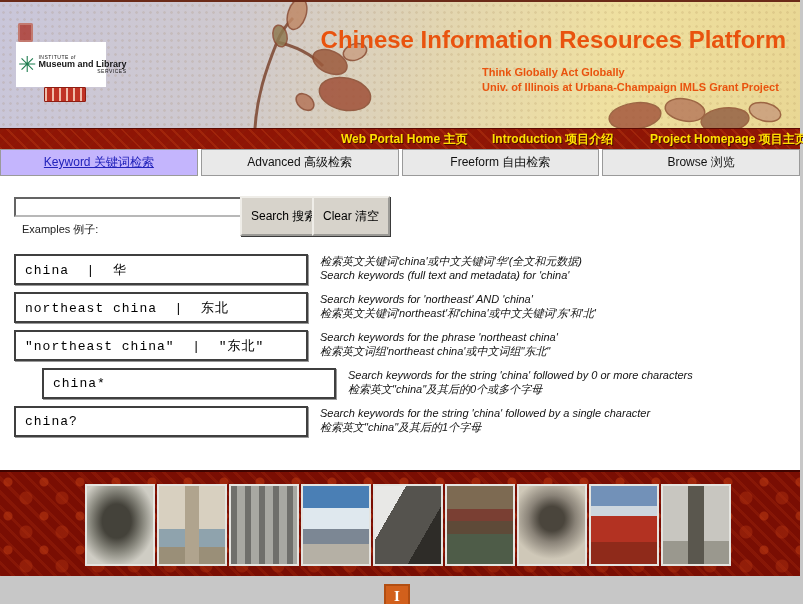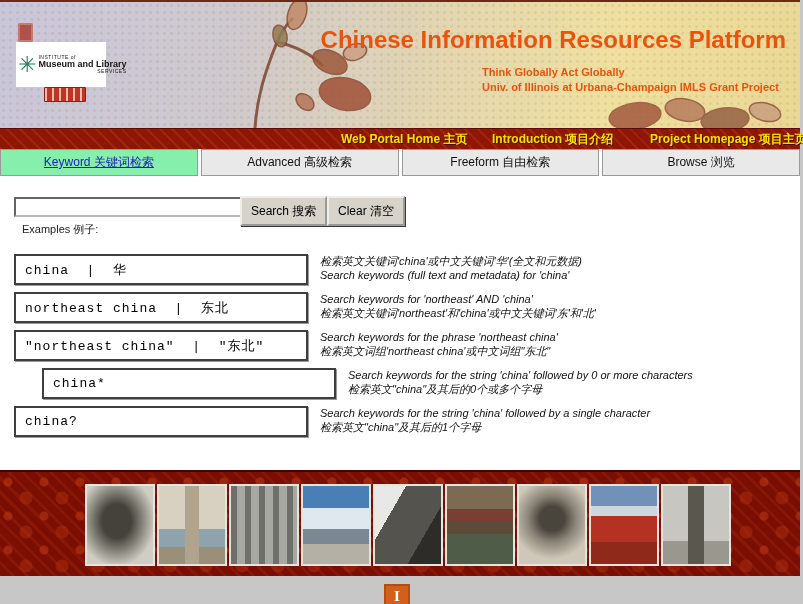--- a/index.html
+++ b/index.html
@@ -66,38 +66,38 @@
   .nav-link.n2{left:492px;}
   .nav-link.n3{left:650px;}
 
   
   .tabs{display:flex;gap:3px;height:27px;background:#fff;}
   .tab{
     flex:1;background:#e9e9e9;border:1px solid #9a9a9a;
     display:flex;align-items:center;justify-content:center;
     font-size:12px;color:#111;box-sizing:border-box;cursor:pointer;
   }
-  .tab.active{background:#86efac;}
+  .tab.active{background:#c4b5fd;}
   .tab.active .tab-link{color:#2222bb;text-decoration:underline;cursor:pointer;}
 
   
   .content{position:relative;height:294px;background:#fff;}
   .search-input{
     position:absolute;left:14px;top:21px;width:218px;height:16px;
     border:2px inset #b8b8b8;font-size:12px;padding:0 3px;
     font-family:"Liberation Sans",sans-serif;
   }
   .btn{
-    position:absolute;top:20px;height:30px;background:#d7d3cb;
+    position:absolute;top:20px;height:40px;background:#d7d3cb;
     border:2px outset #efede8;box-shadow:1px 1px 0 #3a3a3a;
     font-size:12px;padding:0 9px;font-family:"Liberation Sans",sans-serif;
     color:#000;cursor:pointer;white-space:nowrap;
   }
   .btn.search{left:240px;}
-  .btn.clear{left:312px;margin-left:15px;}
+  .btn.clear{left:312px;}
   .examples-label{position:absolute;left:22px;top:46px;font-size:11px;color:#222;}
   .ex-row{position:absolute;left:14px;width:780px;height:35px;}
   .ex-row.r0{top:78px;}.ex-row.r1{top:116px;}.ex-row.r2{top:154px;}
   .ex-row.r3{top:192px;margin-left:28px;}.ex-row.r4{top:230px;}
   .ex-box{
     position:absolute;left:0;top:0;width:281px;height:27px;background:#fff;
     border:2px solid #3f3f3f;box-shadow:1px 1px 0 #999;
     display:flex;align-items:center;padding-left:9px;
     font-family:"Liberation Mono","DejaVu Sans Mono",monospace;
     font-size:13px;letter-spacing:1px;white-space:pre;color:#000;

